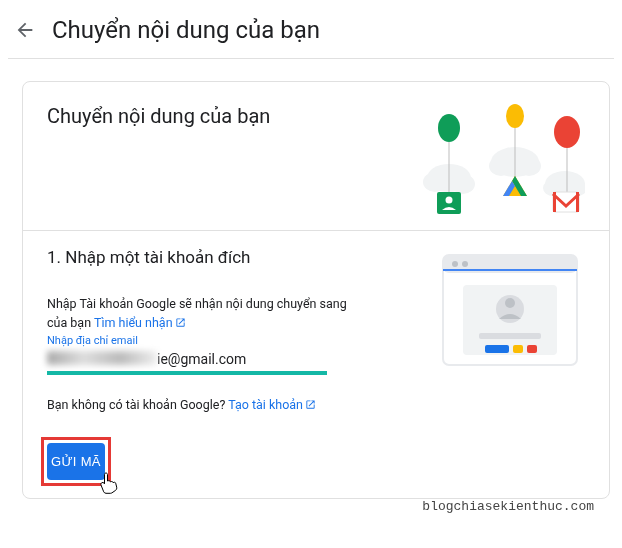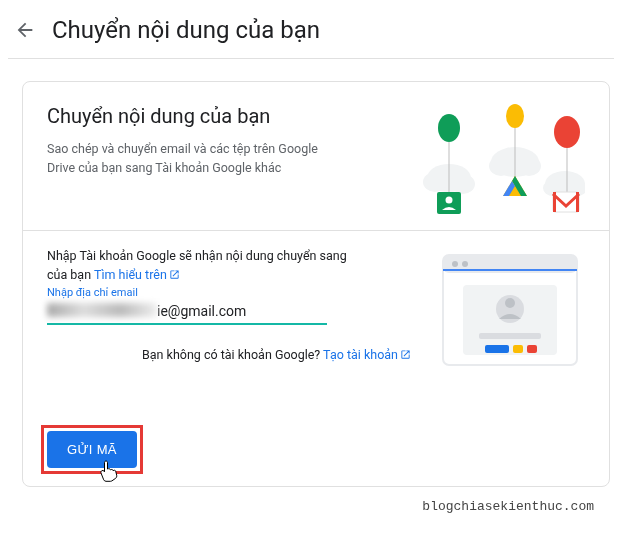--- a/index.html
+++ b/index.html
@@ -101,38 +101,37 @@
     margin-left: 2px;
   }
   .input-wrap { margin-top: 0; max-width: 280px; }
   .input-label {
     font-size: 11px;
     color: #1a73e8;
   }
   .email-input {
     width: 100%;
     border: none;
-    border-bottom: 2px solid #14b8a6;
+    border-bottom: 4px solid #14b8a6;
     font-size: 14px;
     padding: 4px 0;
     outline: none;
     font-family: inherit;
   }
   .blurred {
     display:inline-block;
     filter: blur(3px);
     background: linear-gradient(90deg,#aaa,#ddd,#bbb,#eee);
     color: transparent;
     user-select:none;
     border-radius:2px;
   }
   .no-account {
     font-size: 12.5px;
     margin-top: 22px;
-    text-align: right;
   }
   .submit-row {
     margin: 12px 0 0 24px;
     position: relative;
     display: inline-block;
   }
   .red-box {
     position: absolute;
     left: -6px;
     top: -6px;
@@ -140,21 +139,21 @@
     bottom: -6px;
     border: 3px solid #e53935;
     pointer-events: none;
   }
   .send-btn {
     background: #1a73e8;
     color: #fff;
     border: none;
     font-size: 13px;
     font-weight: 500;
-    padding: 11px 20px;
+    padding: 11px 4px;
     border-radius: 4px;
     cursor: pointer;
     letter-spacing: .3px;
   }
   .cursor-hand {
     position: absolute;
     left: 52px;
     top: 28px;
     pointer-events: none;
   }
@@ -185,21 +184,20 @@
   <div class="page-title">Chuyển nội dung của bạn</div>
 </div>
 
 <div class="divider"></div>
 
 <div class="card">
 
   <div class="card-top">
     <div class="card-top-text">
       <div class="card-title">Chuyển nội dung của bạn</div>
-      <div class="card-subtitle">Sao chép và chuyển email và các tệp trên Google Drive của bạn sang Tài khoản Google khác</div>
     </div>
     <div class="illustration">
       <svg width="170" height="115" viewBox="0 0 170 115">
 
         <g fill="#f1f3f4">
           <ellipse cx="34" cy="74" rx="22" ry="14"></ellipse>
           <ellipse cx="20" cy="78" rx="12" ry="10"></ellipse>
           <ellipse cx="48" cy="80" rx="12" ry="10"></ellipse>
           <ellipse cx="100" cy="58" rx="24" ry="15"></ellipse>
           <ellipse cx="86" cy="62" rx="12" ry="10"></ellipse>
@@ -235,23 +233,24 @@
           <rect x="23" y="0" width="3" height="20" fill="#ea4335"></rect>
         </g>
       </svg>
     </div>
   </div>
 
   <div class="card-hr"></div>
 
   <div class="section">
     <div class="section-left">
+      <div class="section-heading">1. Nhập một tài khoản đích</div>
 
       <div class="section-desc">
-        <span>Nhập Tài khoản Google sẽ nhận nội dung chuyển sang của bạn </span><a class="link"><span>Tìm hiểu trên</span><span class="ext-icon"><svg width="11" height="11" viewBox="0 0 24 24">
+        <span>Nhập Tài khoản Google sẽ nhận nội dung chuyển sang của bạn </span><a class="link"><span>Tìm hiểu nhận</span><span class="ext-icon"><svg width="11" height="11" viewBox="0 0 24 24">
                 <path fill="#1a73e8" d="M14 3v2h3.6l-9.8 9.8 1.4 1.4L19 6.4V10h2V3h-7zM19 19H5V5h7V3H5a2 2 0 0 0-2 2v14a2 2 0 0 0 2 2h14a2 2 0 0 0 2-2v-7h-2v7z"></path>
               </svg></span></a>
       </div>
 
       <div class="input-wrap">
         <div class="input-label">Nhập địa chỉ email</div>
         <div class="email-input" style="display:flex;align-items:baseline;">
           <span class="blurred" style="width:110px;height:14px;">&nbsp;</span>
           <span>ie@gmail.com</span>
         </div>

